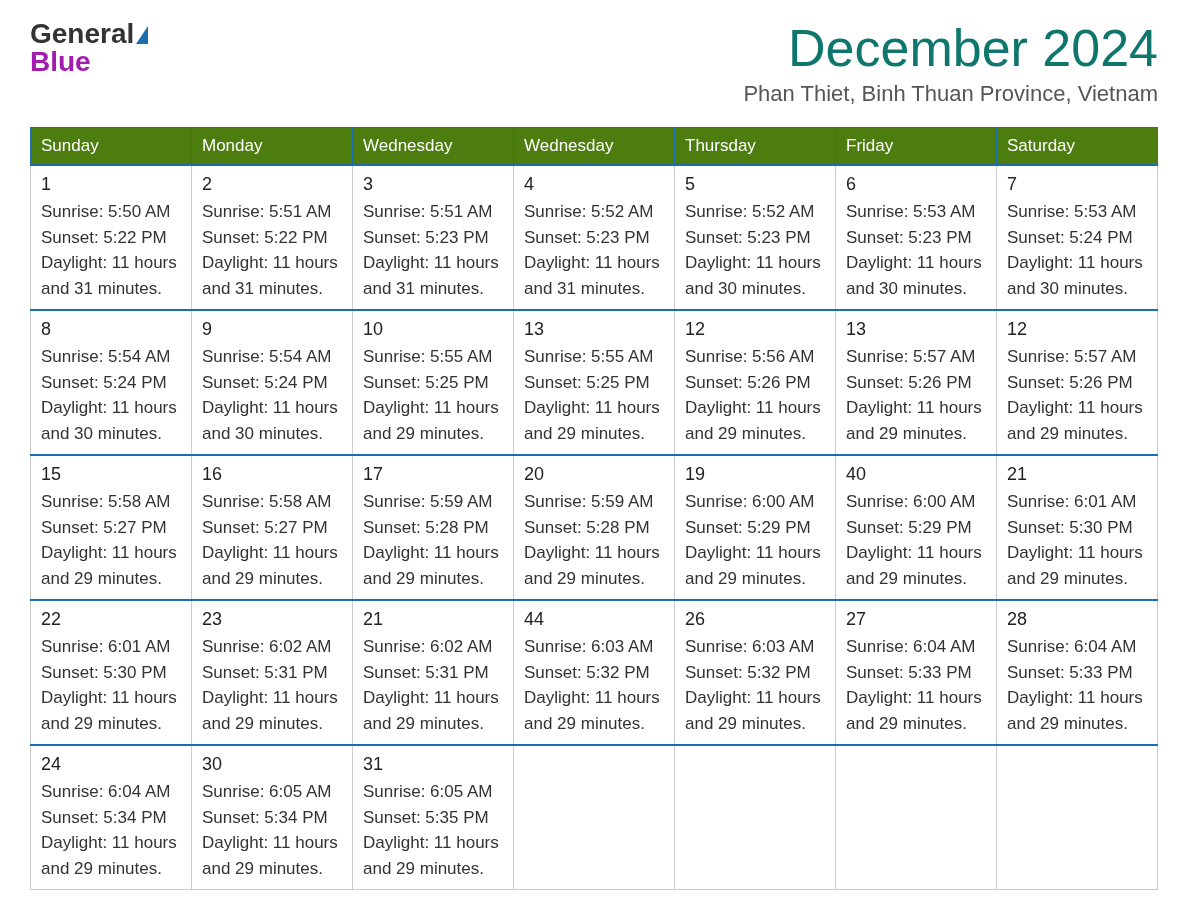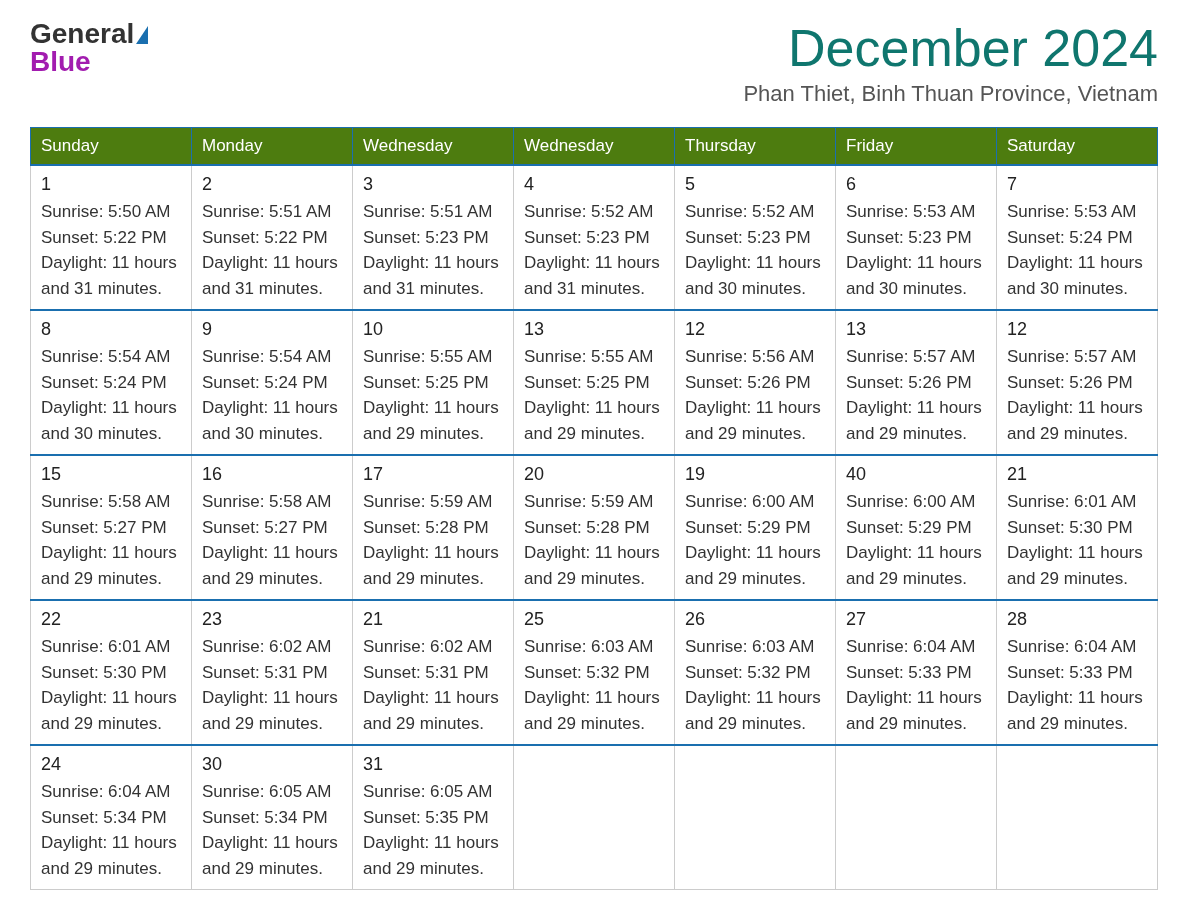--- a/index.html
+++ b/index.html
@@ -237,21 +237,21 @@
         </td>
         <td>
           <span class="day-number">23</span>
           <span class="day-info">Sunrise: 6:02 AM<br>Sunset: 5:31 PM<br>Daylight: 11 hours and 29 minutes.</span>
         </td>
         <td>
           <span class="day-number">21</span>
           <span class="day-info">Sunrise: 6:02 AM<br>Sunset: 5:31 PM<br>Daylight: 11 hours and 29 minutes.</span>
         </td>
         <td>
-          <span class="day-number">25</span>
+          <span class="day-number">44</span>
           <span class="day-info">Sunrise: 6:03 AM<br>Sunset: 5:32 PM<br>Daylight: 11 hours and 29 minutes.</span>
         </td>
         <td>
           <span class="day-number">26</span>
           <span class="day-info">Sunrise: 6:03 AM<br>Sunset: 5:32 PM<br>Daylight: 11 hours and 29 minutes.</span>
         </td>
         <td>
           <span class="day-number">27</span>
           <span class="day-info">Sunrise: 6:04 AM<br>Sunset: 5:33 PM<br>Daylight: 11 hours and 29 minutes.</span>
         </td>

